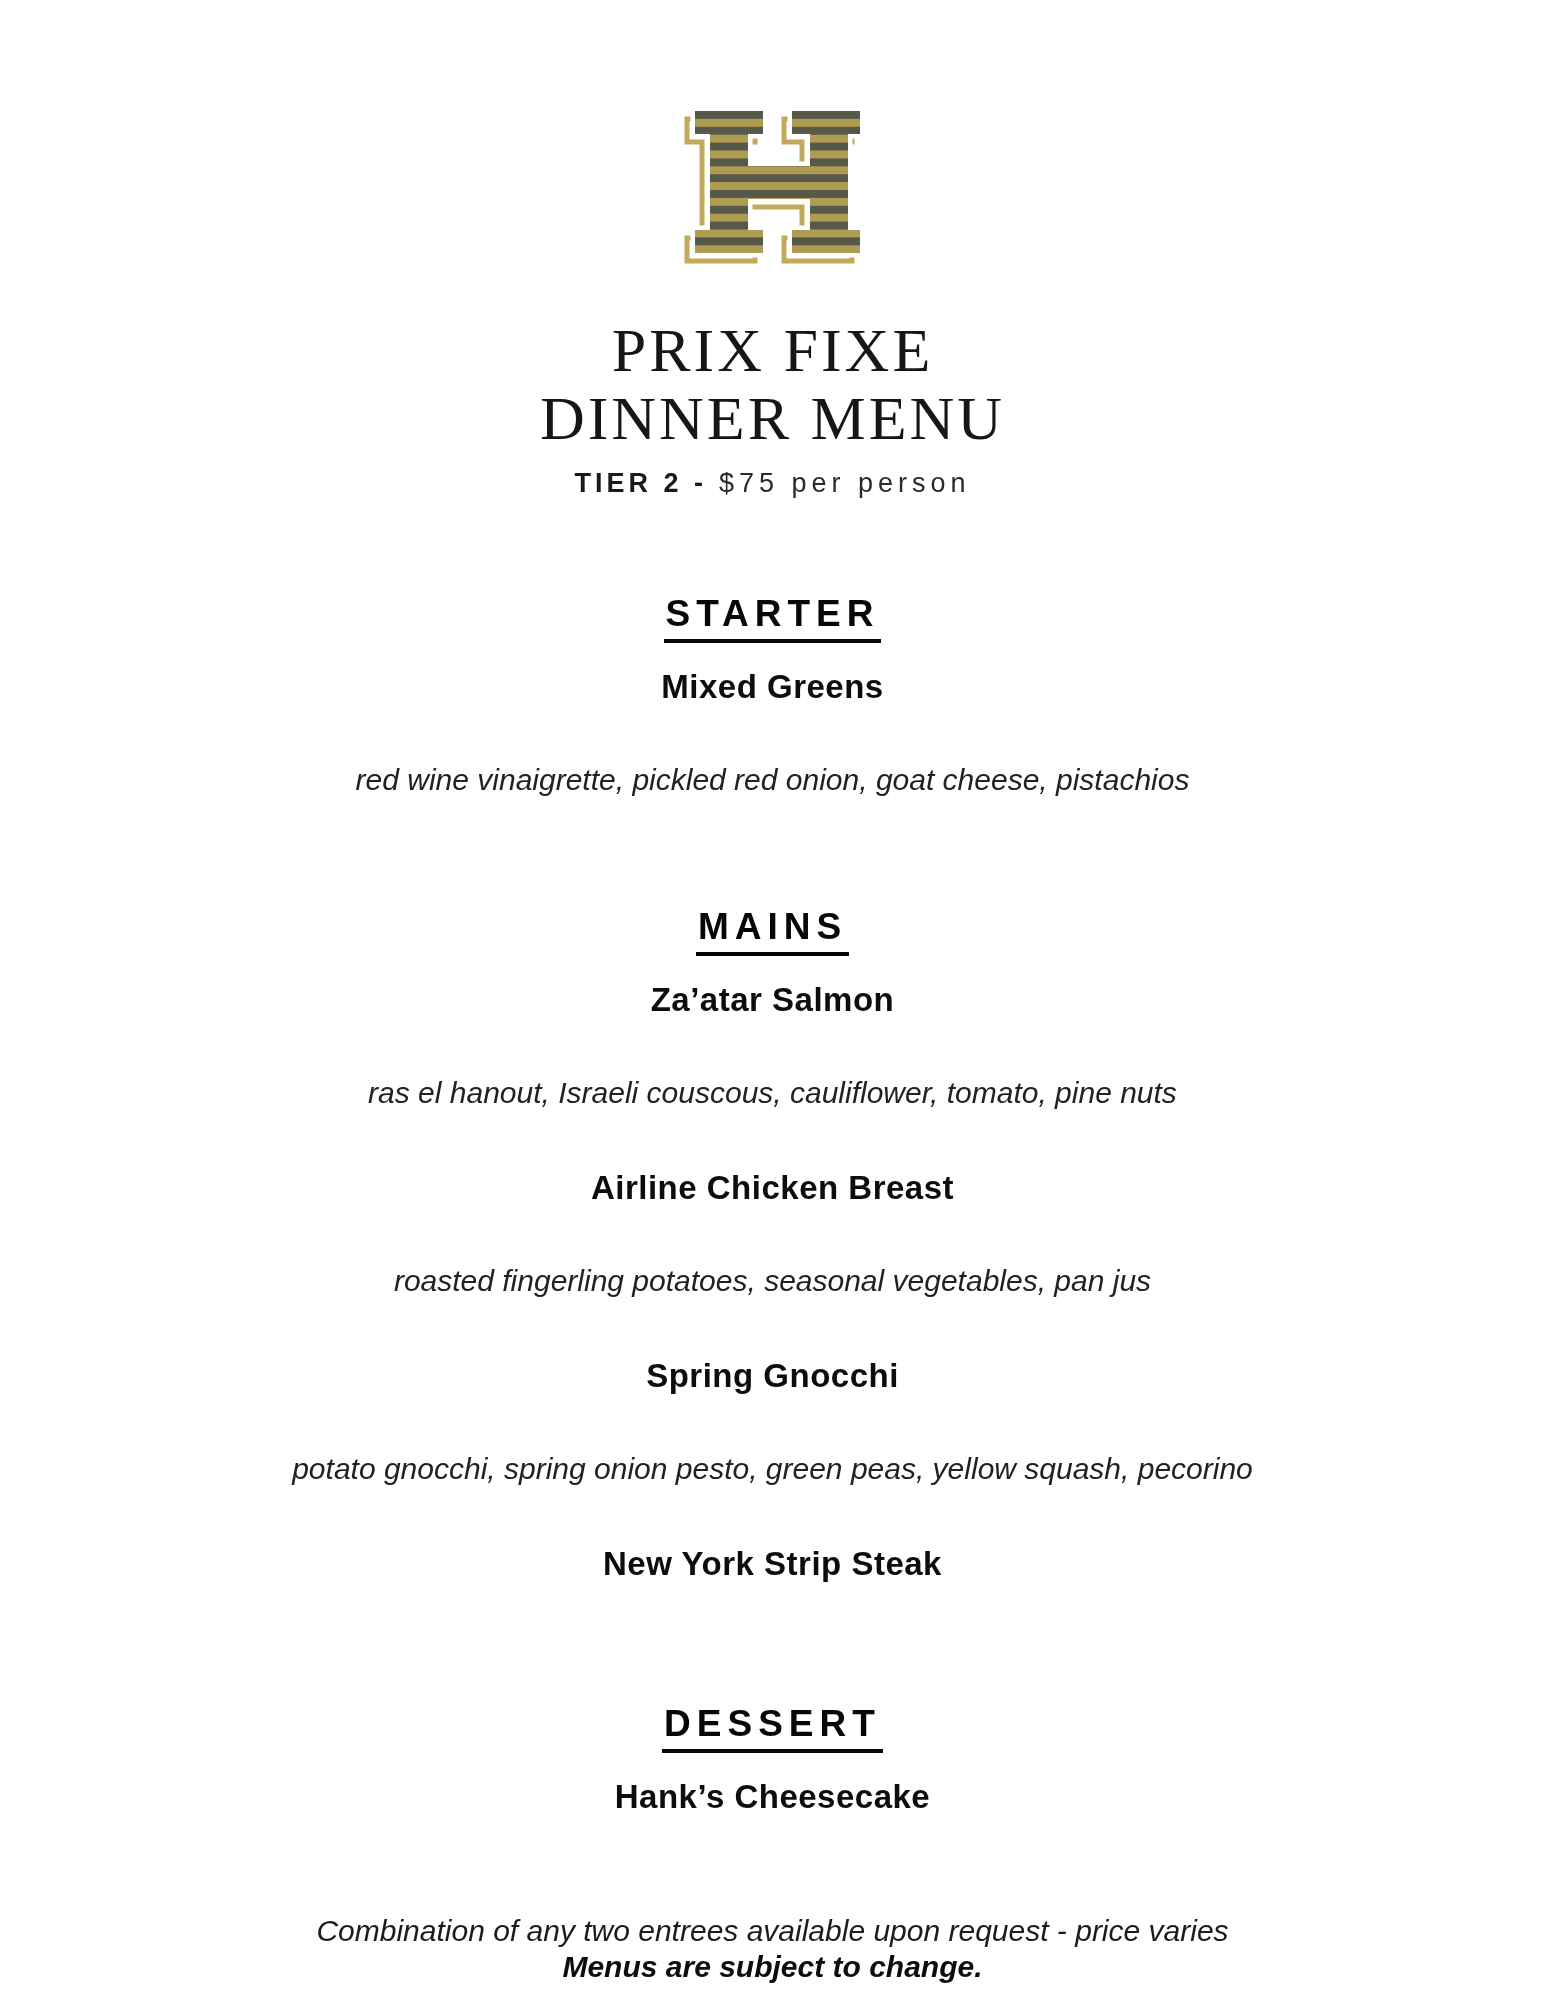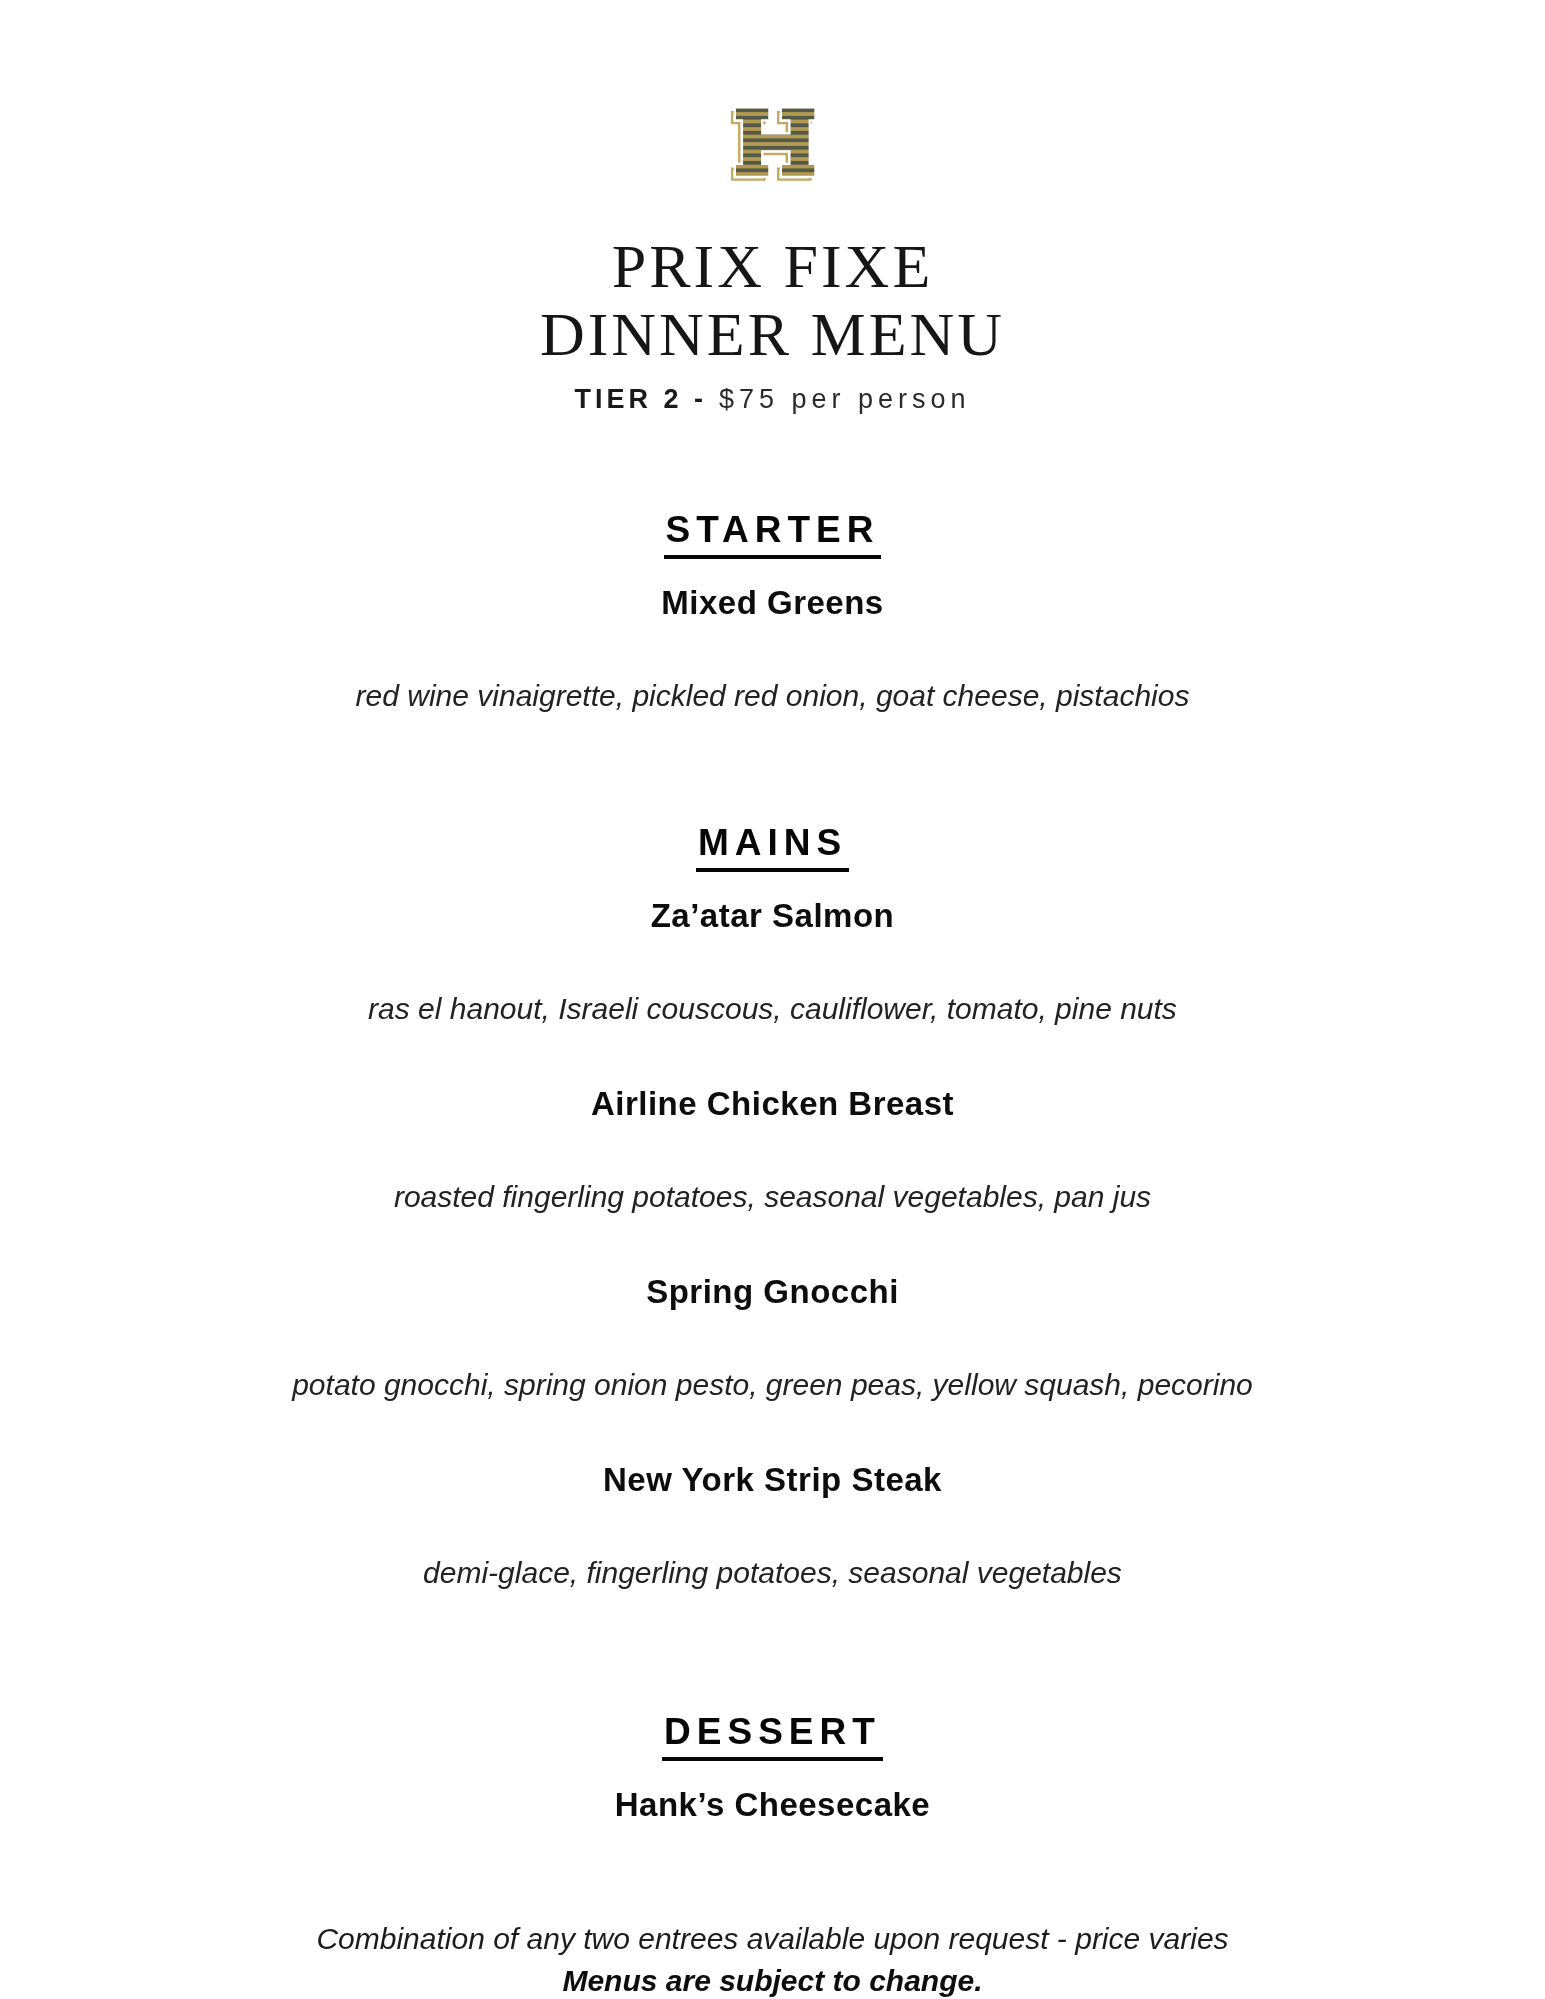--- a/index.html
+++ b/index.html
@@ -88,21 +88,20 @@
     align-items: center;
   }
   .footer-line1 {
     font-size: 30px;
     line-height: 36px;
     font-style: italic;
     color: #1c1c1c;
     text-align: center;
   }
   .footer-line2 {
-    margin-top: 6px;
     font-size: 30px;
     line-height: 36px;
     font-style: italic;
     font-weight: 700;
     color: #0d0d0d;
     text-align: center;
   }
 </style>
 </head>
 <body>
@@ -151,21 +150,20 @@
     <div class="item item-next">
       <div class="item-name">Airline Chicken Breast</div>
       <div class="item-desc">roasted fingerling potatoes, seasonal vegetables, pan jus</div>
     </div>
     <div class="item item-next">
       <div class="item-name">Spring Gnocchi</div>
       <div class="item-desc">potato gnocchi, spring onion pesto, green peas, yellow squash, pecorino</div>
     </div>
     <div class="item item-next">
       <div class="item-name">New York Strip Steak</div>
-      <div class="item-desc">demi-glace, fingerling potatoes, seasonal vegetables</div>
     </div>
   </section>
 
   <section class="menu-section section-dessert">
     <h2 class="section-title"><span class="underlined">DESSERT</span></h2>
     <div class="item item-first">
       <div class="item-name">Hank’s Cheesecake</div>
     </div>
   </section>
 

